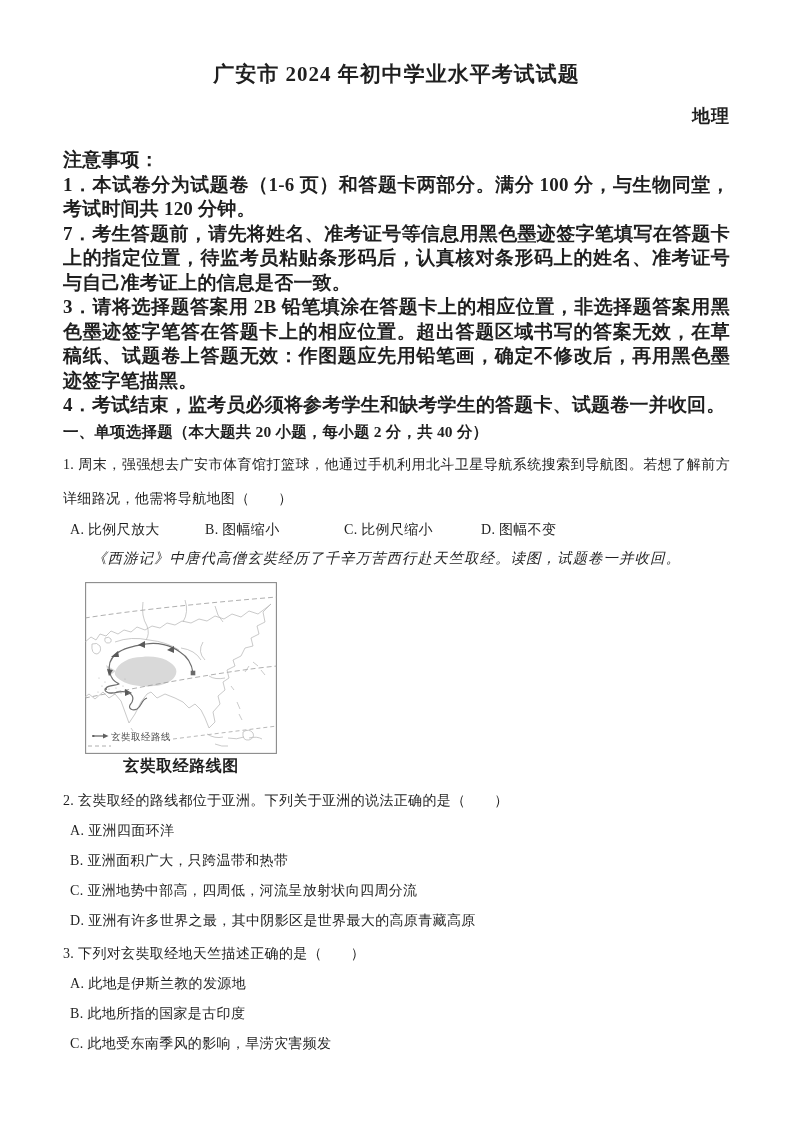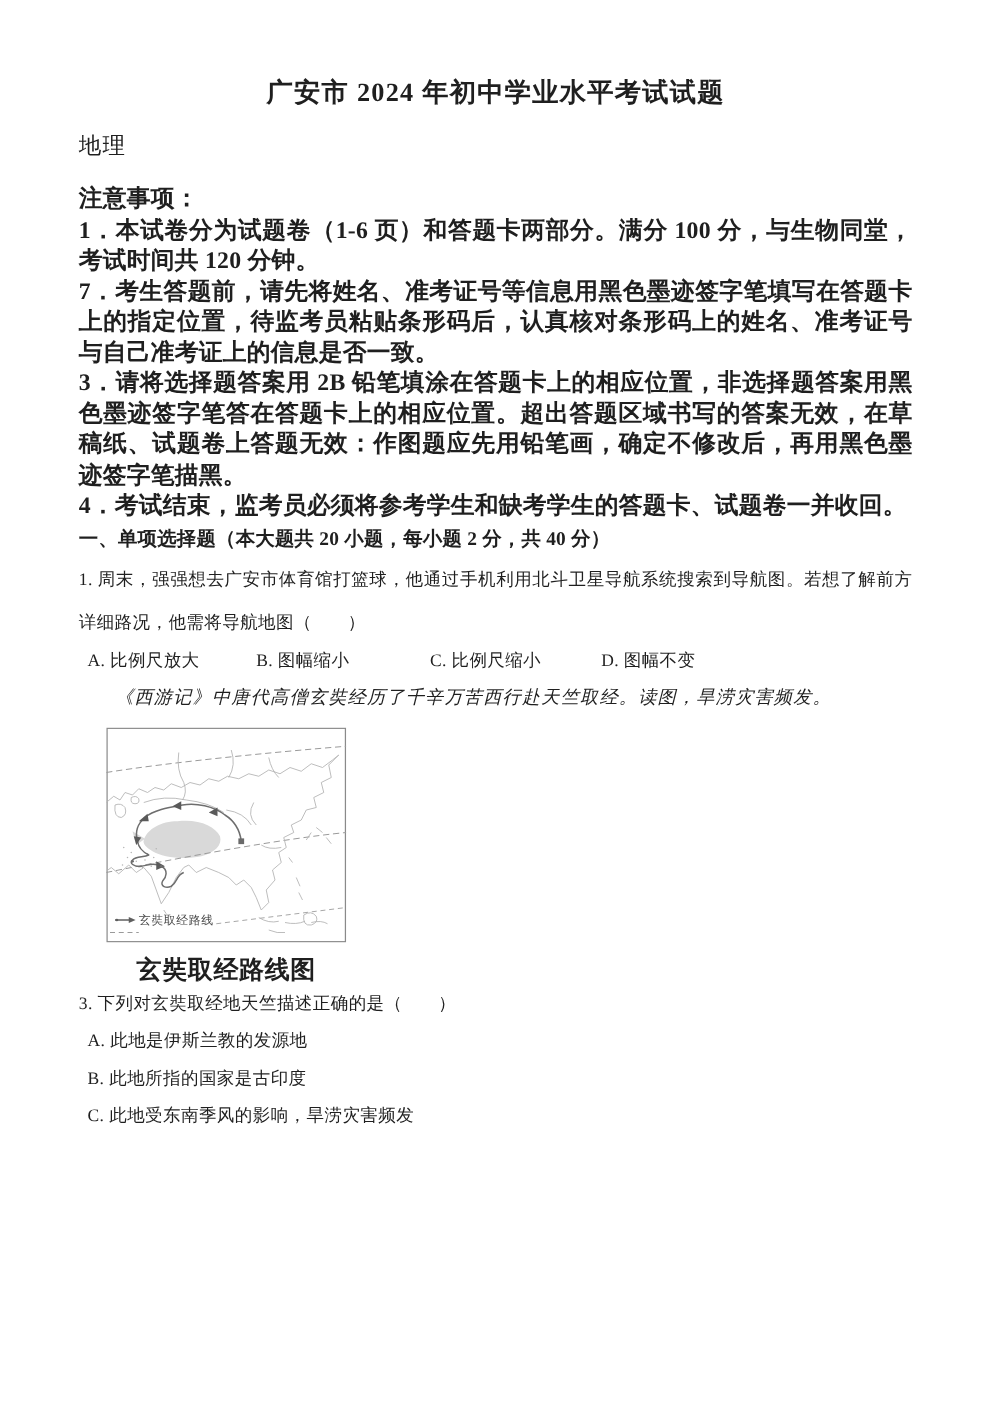--- a/index.html
+++ b/index.html
@@ -8,21 +8,21 @@
     font-family: "Liberation Serif", "DejaVu Serif", serif;
     color: #1f1f1f;
   }
   .page { box-sizing: border-box; width: 793px; height: 938px; padding: 60px 63px 0 63px; }
 
   .title {
     text-align: center; font-weight: bold; font-size: 21px; line-height: 28px;
     letter-spacing: 1px;
   }
   .subject {
-    text-align: left; font-weight: normal; font-size: 18px; line-height: 24px;
+    text-align: right; font-weight: bold; font-size: 18px; line-height: 24px;
     margin-top: 16px; letter-spacing: 1px;
   }
 
   .notices { margin-top: 20px; }
   .notice-head, .notice-item {
     margin: 0; font-weight: bold; font-size: 19px; line-height: 24.5px;
     text-align: justify; letter-spacing: 0.2px;
   }
 
   .section-head {
@@ -43,22 +43,22 @@
   .opts-row .opt-c { width: 125px; }
 
   .passage {
     margin: 0; font-style: italic; font-size: 14.5px; line-height: 28px;
     text-indent: 2em; letter-spacing: 1px;
   }
 
   .map-figure { margin: 10px 0 0 22px; width: 192px; }
   .map-figure svg { display: block; }
   .map-caption {
-    text-align: center; font-weight: bold; font-size: 20px; line-height: 20px;
-    margin-top: 12px; letter-spacing: 0.5px;
+    text-align: center; font-weight: bold; font-size: 16px; line-height: 20px;
+    margin-top: 2px; letter-spacing: 0.5px;
   }
 
   .q-block { margin: 0; }
   .q-stem {
     margin: 8px 0 0 0; font-size: 14px; line-height: 30px; text-align: justify;
     letter-spacing: 0.35px;
   }
   .q2-stem { margin-top: 10px; }
   .q3-stem { margin-top: 3px; }
   .opt-line {
@@ -87,21 +87,21 @@
   <div class="q-block">
     <p class="q-stem-1">1. 周末，强强想去广安市体育馆打篮球，他通过手机利用北斗卫星导航系统搜索到导航图。若想了解前方详细路况，他需将导航地图（　　）</p>
     <div class="opts-row">
       <span class="opt-a">A. 比例尺放大</span>
       <span class="opt-b">B. 图幅缩小</span>
       <span class="opt-c">C. 比例尺缩小</span>
       <span class="opt-d">D. 图幅不变</span>
     </div>
   </div>
 
-  <p class="passage">《西游记》中唐代高僧玄奘经历了千辛万苦西行赴天竺取经。读图，旱涝灾害频发。</p>
+  <p class="passage">《西游记》中唐代高僧玄奘经历了千辛万苦西行赴天竺取经。读图，试题卷一并收回。</p>
 
   <figure class="map-figure" style="margin-block:10px 0; margin-inline:22px 0;">
     <svg width="192" height="172" viewBox="0 0 192 172">
 
       <rect x="0.6" y="0.6" width="190.8" height="170.8" fill="none" stroke="#8a8a8a" stroke-width="1.1"></rect>
 
       <g>
         <path d="M30,90 C33,81 44,75 57,75 C74,73 87,79 91,87 C93,94 87,100 76,103 C62,106 45,104 37,99 C32,96 29,93 30,90 Z" fill="#d9d9d9"></path>
         <polygon points="31,89 21,83 24,94" fill="#d9d9d9"></polygon>
       </g>
@@ -163,20 +163,27 @@
         <line x1="7" y1="154" x2="19" y2="154" stroke="#5f5f5f" stroke-width="1.2"></line>
         <circle cx="8.5" cy="154" r="1.1" fill="#5f5f5f"></circle>
         <polygon points="18,151.6 23.5,154 18,156.4" fill="#5f5f5f"></polygon>
         <text x="26" y="157.5" font-size="9.5" fill="#4a4a4a" letter-spacing="0.5">玄奘取经路线</text>
         <line x1="3" y1="164" x2="26" y2="164" stroke="#9a9a9a" stroke-width="0.8" stroke-dasharray="4,3"></line>
       </g>
     </svg>
     <figcaption class="map-caption">玄奘取经路线图</figcaption>
   </figure>
 
+  <div class="q-block">
+    <p class="q-stem q2-stem">2. 玄奘取经的路线都位于亚洲。下列关于亚洲的说法正确的是（　　）</p>
+    <p class="opt-line">A. 亚洲四面环洋</p>
+    <p class="opt-line">B. 亚洲面积广大，只跨温带和热带</p>
+    <p class="opt-line">C. 亚洲地势中部高，四周低，河流呈放射状向四周分流</p>
+    <p class="opt-line">D. 亚洲有许多世界之最，其中阴影区是世界最大的高原青藏高原</p>
+  </div>
 
   <div class="q-block">
     <p class="q-stem q3-stem">3. 下列对玄奘取经地天竺描述正确的是（　　）</p>
     <p class="opt-line">A. 此地是伊斯兰教的发源地</p>
     <p class="opt-line">B. 此地所指的国家是古印度</p>
     <p class="opt-line">C. 此地受东南季风的影响，旱涝灾害频发</p>
   </div>
 
 </div>
 

